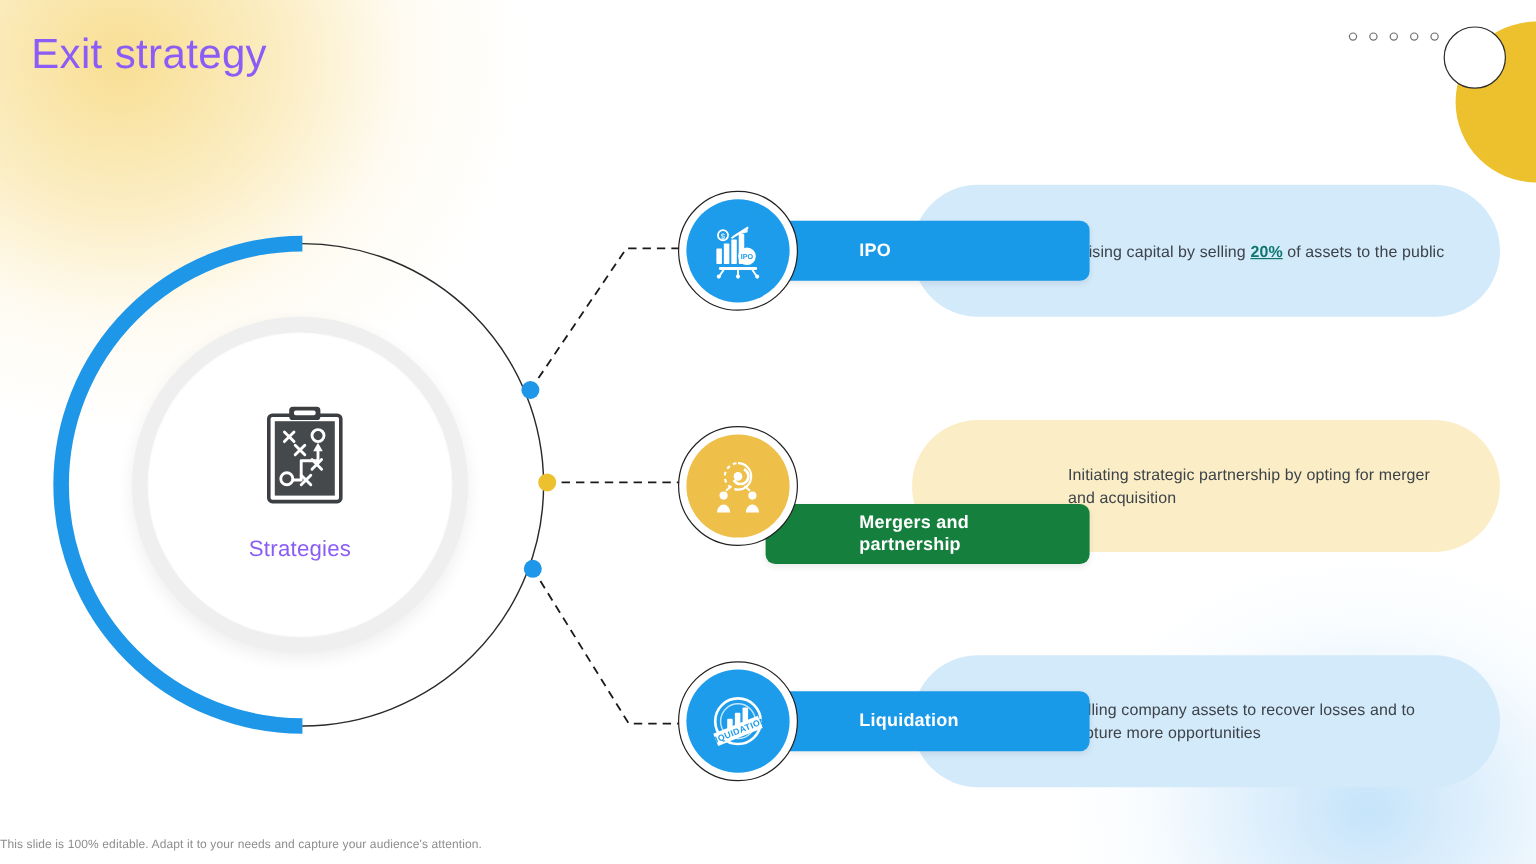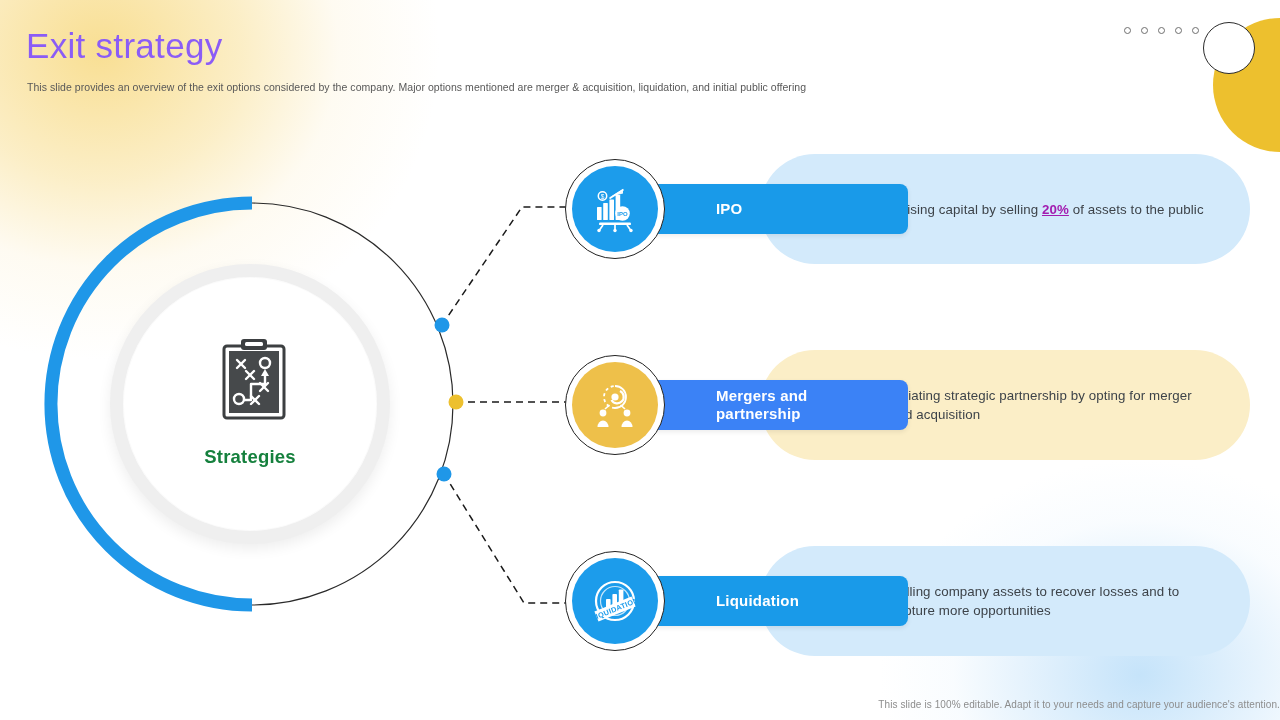--- a/index.html
+++ b/index.html
@@ -79,21 +79,21 @@
     color: #585858;
     line-height: 14px;
     letter-spacing: 0.05px;
   }
 
   
   .slide-footer {
     position: absolute;
     left: 0; top: 699px;
     width: 1280px;
-    text-align: right;
+    text-align: left;
     font-size: 10px;
     color: #8d8d8d;
     letter-spacing: 0.1px;
   }
 
   
   #wheel { position: absolute; left: 28px; top: 178px; width: 440px; height: 450px; }
   .wheel-inner-ring {
     position: absolute;
     left: 82px; top: 86px;
@@ -108,22 +108,22 @@
     position: absolute;
     left: 194px; top: 160px;
     width: 64px; height: 82px;
   }
   .wheel-center-label {
     position: absolute;
     left: 82px; top: 268px;
     width: 280px;
     text-align: center;
     font-size: 18.5px;
-    font-weight: bold;
-    color: #15803d;
+    font-weight: normal;
+    color: #8b5cf6;
     letter-spacing: 0.2px;
   }
 
   
   #connectors {
     position: absolute; left: 0; top: 0;
     width: 1280px; height: 720px;
     pointer-events: none;
   }
 
@@ -165,62 +165,61 @@
     padding-left: 78px;
     box-sizing: border-box;
     color: #ffffff;
     font-size: 15px;
     font-weight: bold;
     line-height: 18px;
     letter-spacing: 0.2px;
     box-shadow: 0 2px 5px rgba(0,0,0,0.08);
   }
   .pill-blue   { background: #199ae9; }
-  .pill-yellow { background: #3b82f6; }
+  .pill-yellow { background: #15803d; margin-top: 40px; }
 
   .desc-card {
     position: absolute;
     left: 195px; top: -5px;
     width: 490px; height: 110px;
     border-radius: 55px;
     z-index: 1;
     display: flex; align-items: center;
     box-sizing: border-box;
     padding-left: 130px; padding-right: 40px;
   }
   .card-blue   { background: #d3eafb; }
   .card-yellow { background: #fbeec7; }
   .desc-text {
     font-size: 13.3px;
     color: #3d4349;
     line-height: 19px;
     letter-spacing: 0.1px;
   }
-  .desc-text b { font-weight: bold; color: #a21caf; text-decoration: underline; }
+  .desc-text b { font-weight: bold; color: #0f766e; text-decoration: underline; }
 </style>
 </head>
 <body>
 
 <div id="slide">
 
   <div class="glow-warm"></div>
   <div class="glow-blue"></div>
 
   <div class="deco-yellow-blob"></div>
   <div class="deco-ring"></div>
   <div class="deco-dots">
     <i></i>
     <i></i>
     <i></i>
     <i></i>
     <i></i>
   </div>
 
   <div class="slide-title">Exit strategy</div>
-  <div class="slide-subtitle">This slide provides an overview of the exit options considered by the company. Major options mentioned are merger &amp; acquisition, liquidation, and initial public offering</div>
 
   <div id="wheel">
     <svg width="440" height="450" viewBox="0 0 440 450" style="position:absolute;left:0;top:0;">
 
       <circle cx="224" cy="226" r="201" fill="none" stroke="#2a2a2a" stroke-width="1.2"></circle>
 
       <path d="M 224 25 A 201 201 0 1 0 224 427" fill="none" stroke="#1f97e8" stroke-width="13" stroke-linecap="butt"></path>
     </svg>
 
     <div class="wheel-inner-ring"></div>

